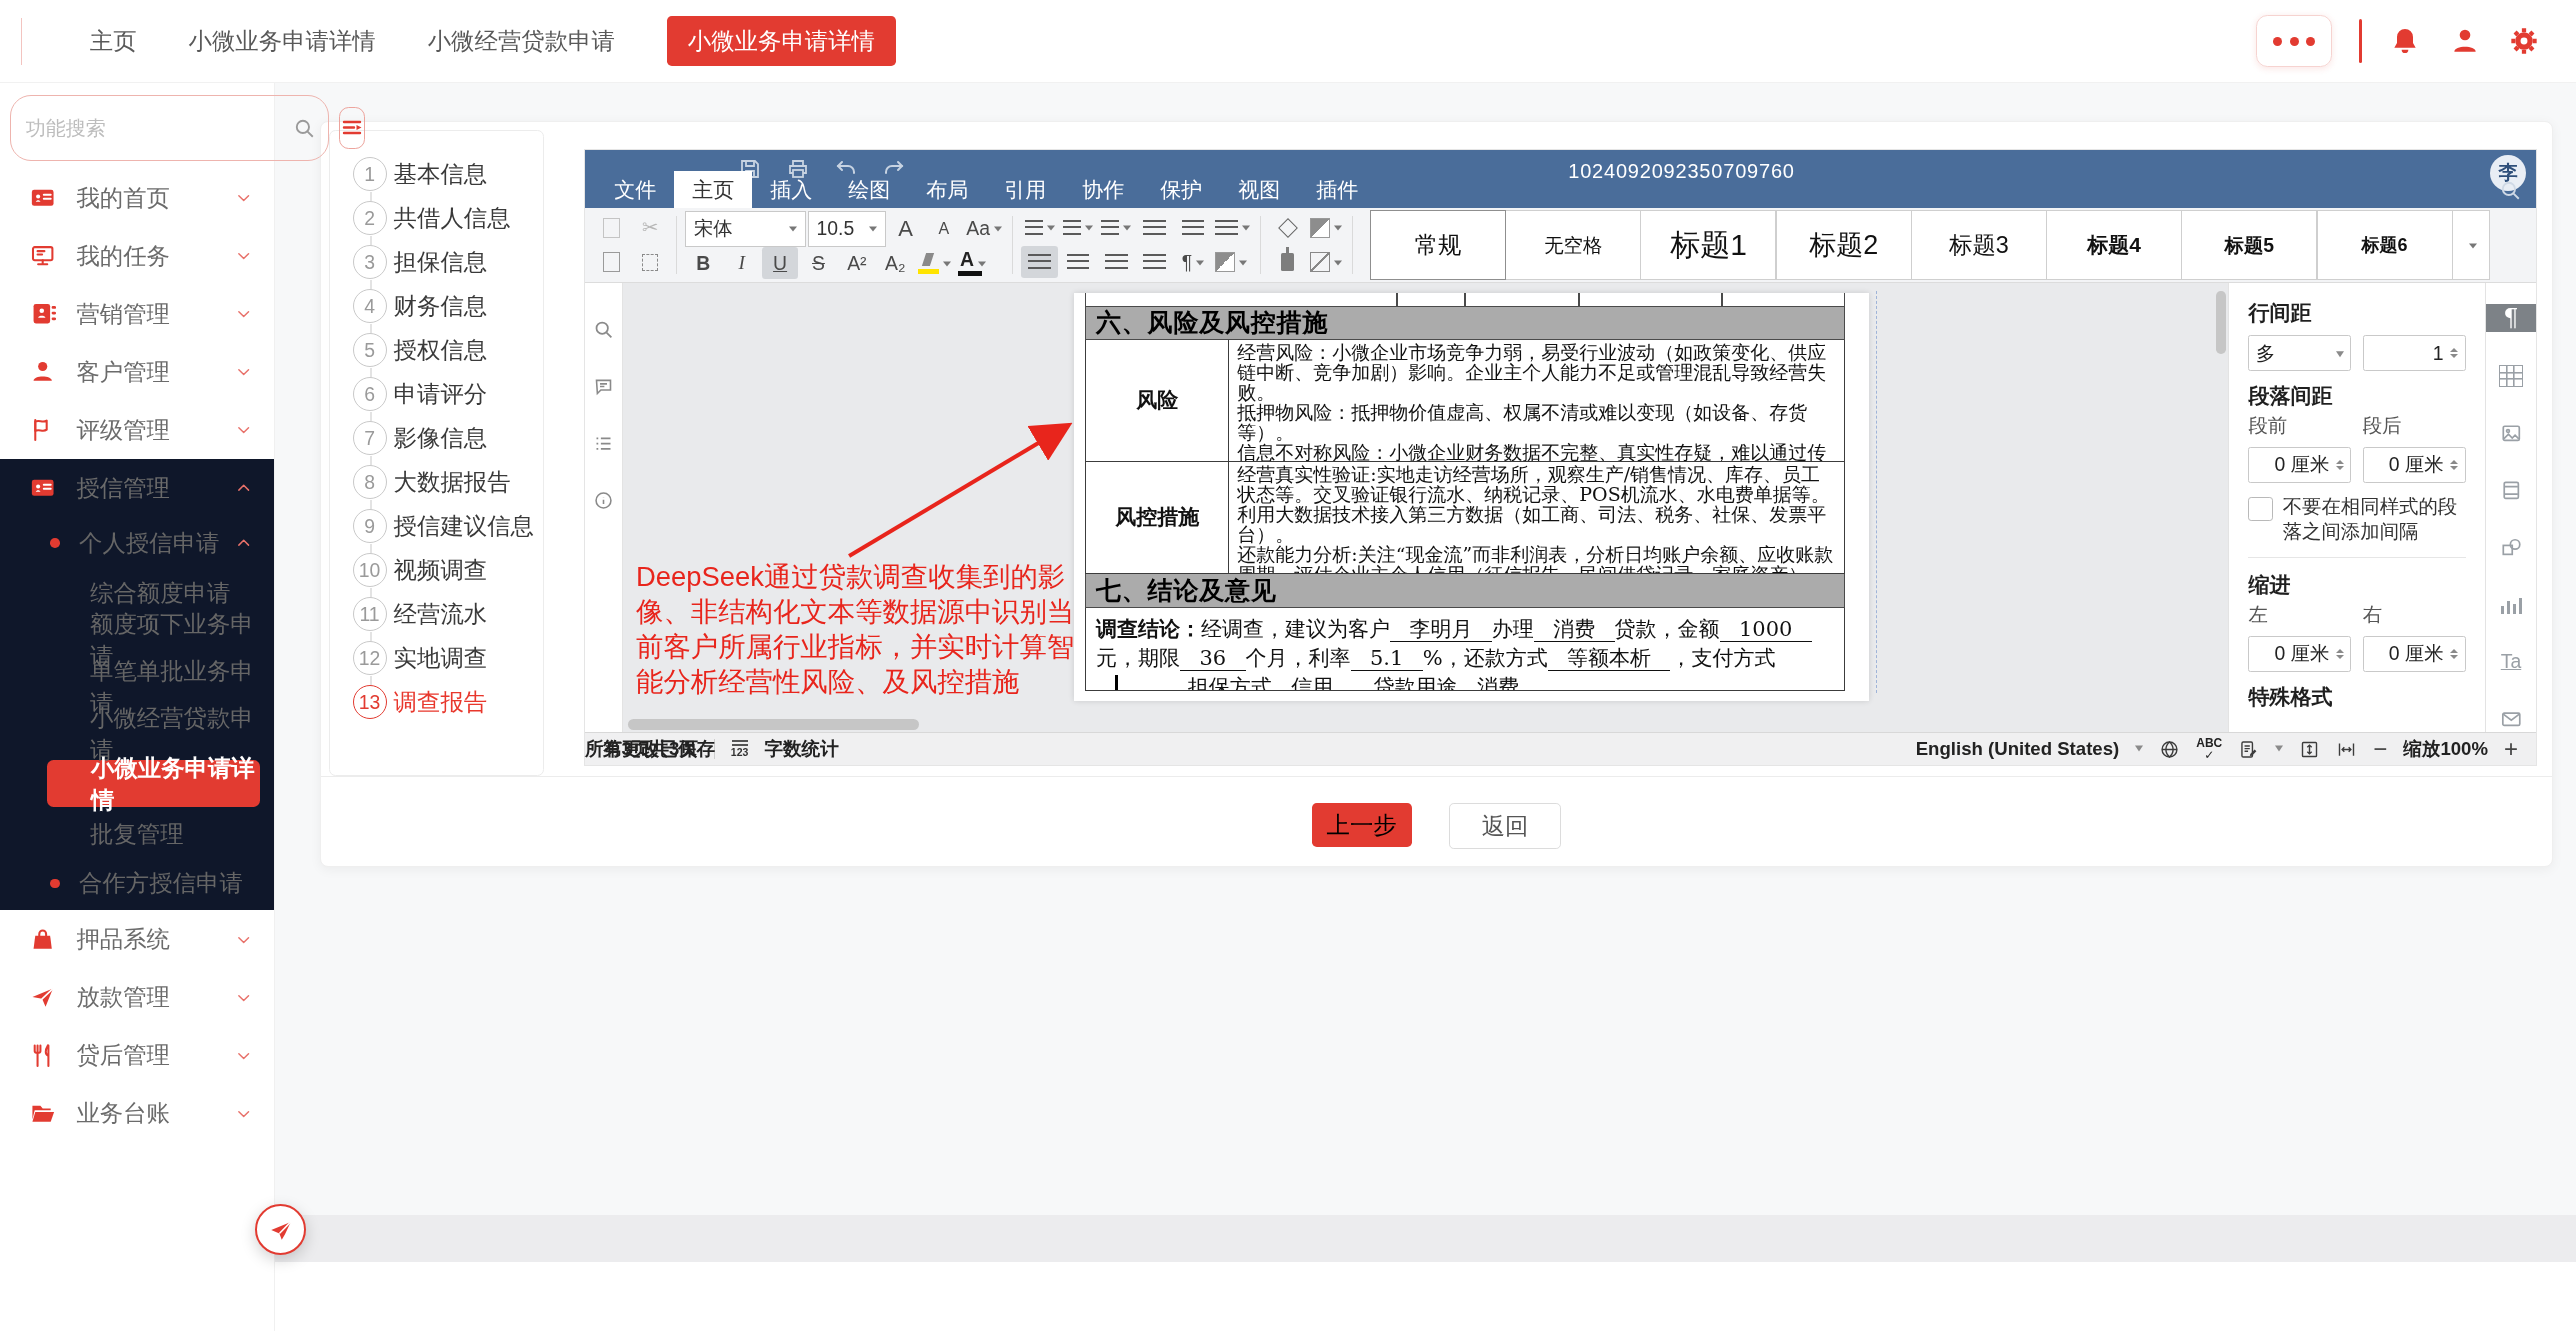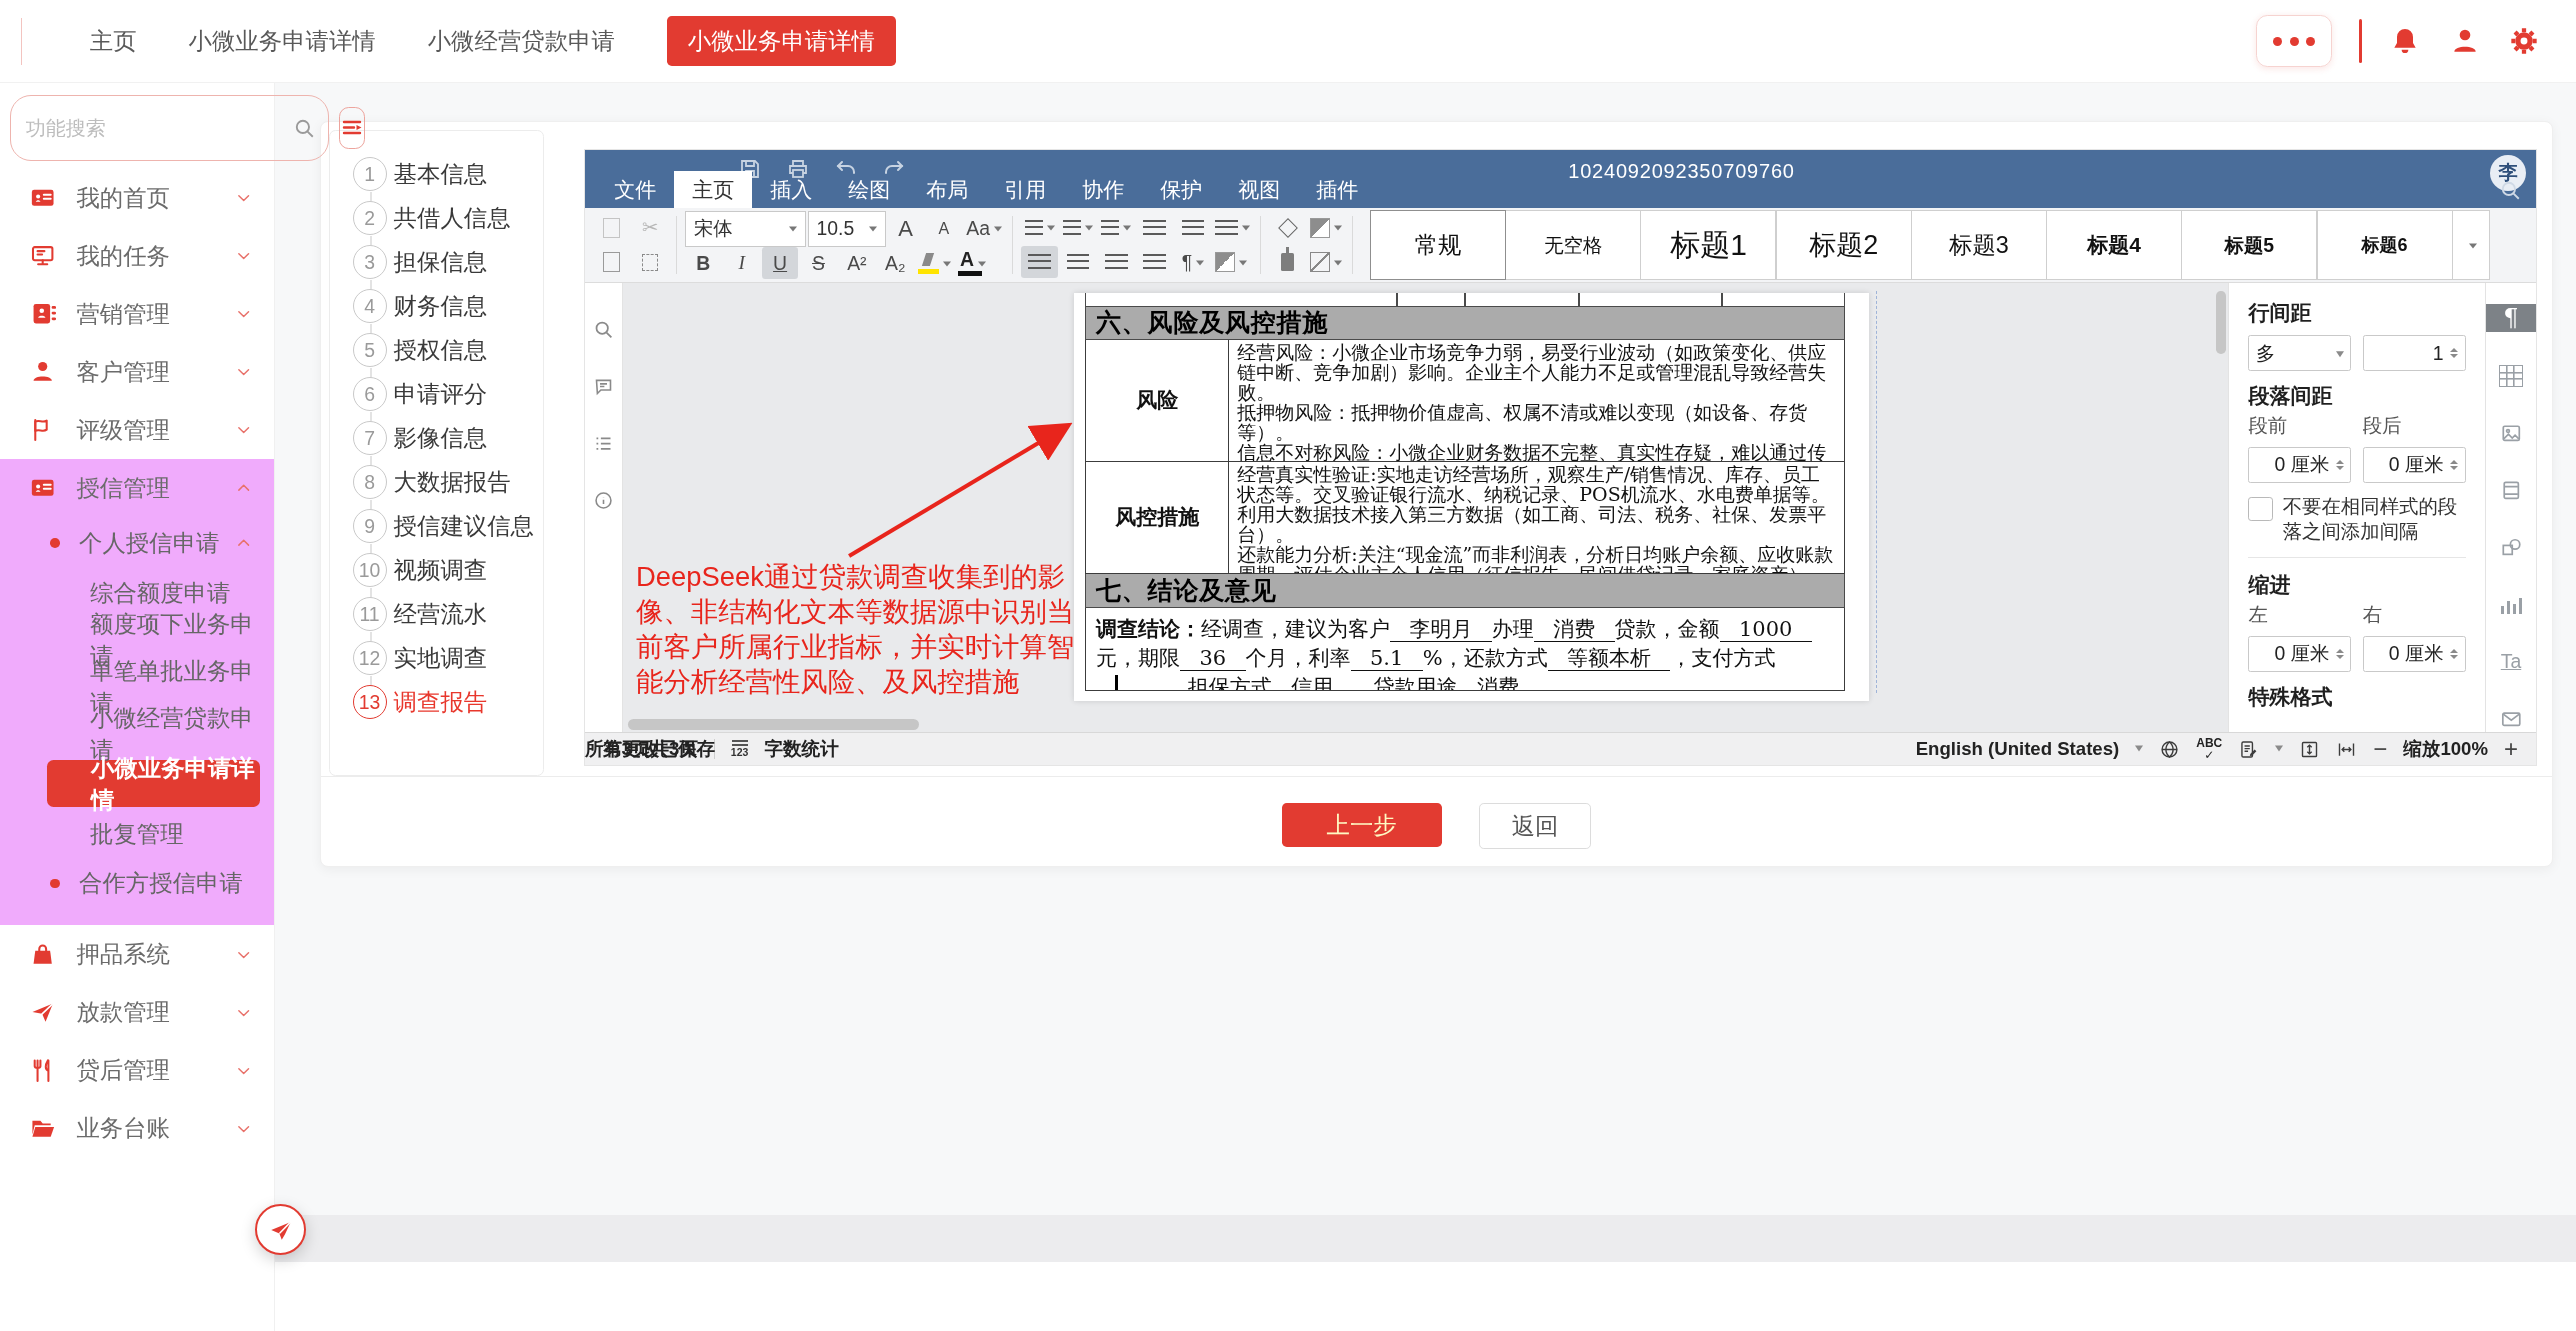--- a/index.html
+++ b/index.html
@@ -36,21 +36,21 @@
   .search-pill input{border:none;outline:none;flex:1;font-size:20px;color:#777;background:transparent;min-width:0}
   .search-pill input::placeholder{color:#bdbdbd}
   .search-pill .sic{width:22.6px;height:22.6px;color:#9a9a9a}
   .hamb{width:47px;height:40px;border:1.6px solid #eda49d;border-radius:9.7px;display:flex;
         align-items:center;justify-content:center;color:#e23b31}
   .hamb svg{width:24px;height:24px}
   .side-l1{height:58px;display:flex;align-items:center;padding:0 21px 0 29px;cursor:pointer}
   .side-l1 .micon{width:27.4px;height:27.4px;color:#e23b31;flex-shrink:0}
   .side-l1 .mlabel{font-size:23.4px;color:#6b6b6b;margin-left:20px;flex:1}
   .chev{width:19.4px;height:19.4px;color:#e8716a}
-  .side-group{background:#f0abfc;padding-bottom:16px}
+  .side-group{background:#0f172a;padding-bottom:1px}
   .side-l2{height:52px;display:flex;align-items:center;padding:0 21px 0 50px;cursor:pointer}
   .side-l2 .bullet{width:9.7px;height:9.7px;border-radius:50%;background:#e23b31;flex-shrink:0}
   .side-l2 .mlabel{font-size:23.4px;color:#666;margin-left:19.4px;flex:1}
   .side-l3{height:47px;display:flex;align-items:center;padding-left:90px;font-size:23.4px;color:#666;cursor:pointer}
   .side-pill{height:47px;margin:3.2px 14.5px 3.2px 47px;background:#e23b31;border-radius:6.5px;display:flex;
              align-items:center;padding-left:44px;color:#fff;font-size:23.4px;font-weight:bold;cursor:pointer}
 
   
   .float-btn{position:absolute;left:255px;top:1204px;width:47px;height:47px;border-radius:50%;
              background:#fff;border:2.4px solid #e23b31;box-shadow:0 4.8px 14.5px rgba(0,0,0,.18);
@@ -219,21 +219,21 @@
   .sb-center{position:absolute;left:0;right:0;text-align:left;font-weight:bold;pointer-events:none}
   .sb-right{margin-left:auto;display:flex;align-items:center;gap:16px;font-weight:bold;z-index:1}
   .sbic{width:21px;height:21px;color:#3c3c3c}
   .abc{display:flex;flex-direction:column;align-items:center;line-height:1;font-size:12px;font-weight:bold}
   .sb-pm{font-size:24px;font-weight:normal;color:#444}
 
   
   .pdivider{position:absolute;left:0;right:0;top:654px;border-top:0.8px solid #ececec}
   .btnrow{position:absolute;left:0;right:0;top:681px;display:flex;justify-content:center;gap:37px}
   .btn{height:44px;display:flex;align-items:center;border-radius:4.8px;font-size:23.4px;cursor:pointer}
-  .btn.prev{background:#e23b31;color:#fef9c3;padding:0 45px}
+  .btn.prev{background:#e23b31;color:#000000;padding:0 15px}
   .btn.back{background:#fff;border:0.8px solid #dcdcdc;color:#555;padding:0 32px}
 </style>
 </head>
 <body>
 
 <header class="hdr">
   <div class="hdr-div"></div>
   <nav class="topnav" id="topnav">
       <div class="nav-item">主页</div>
       <div class="nav-item">小微业务申请详情</div>

